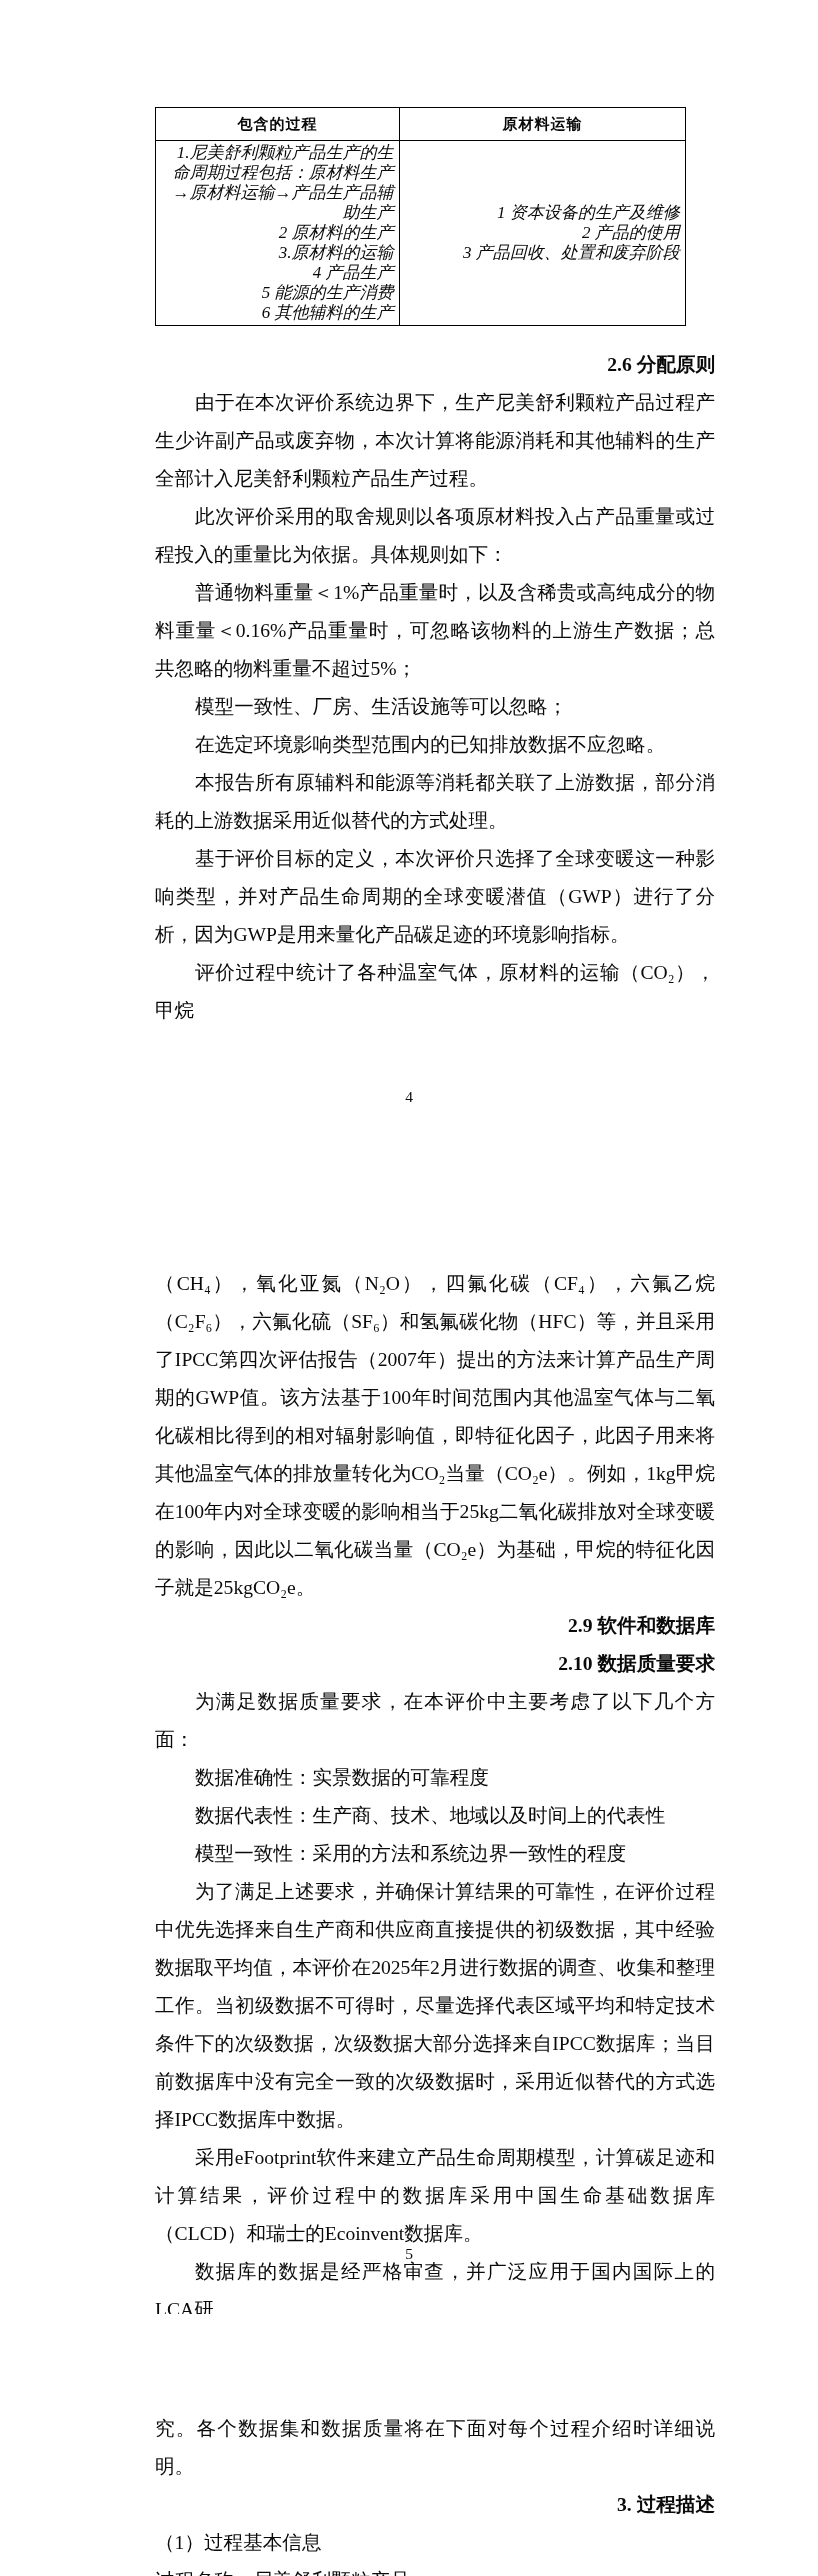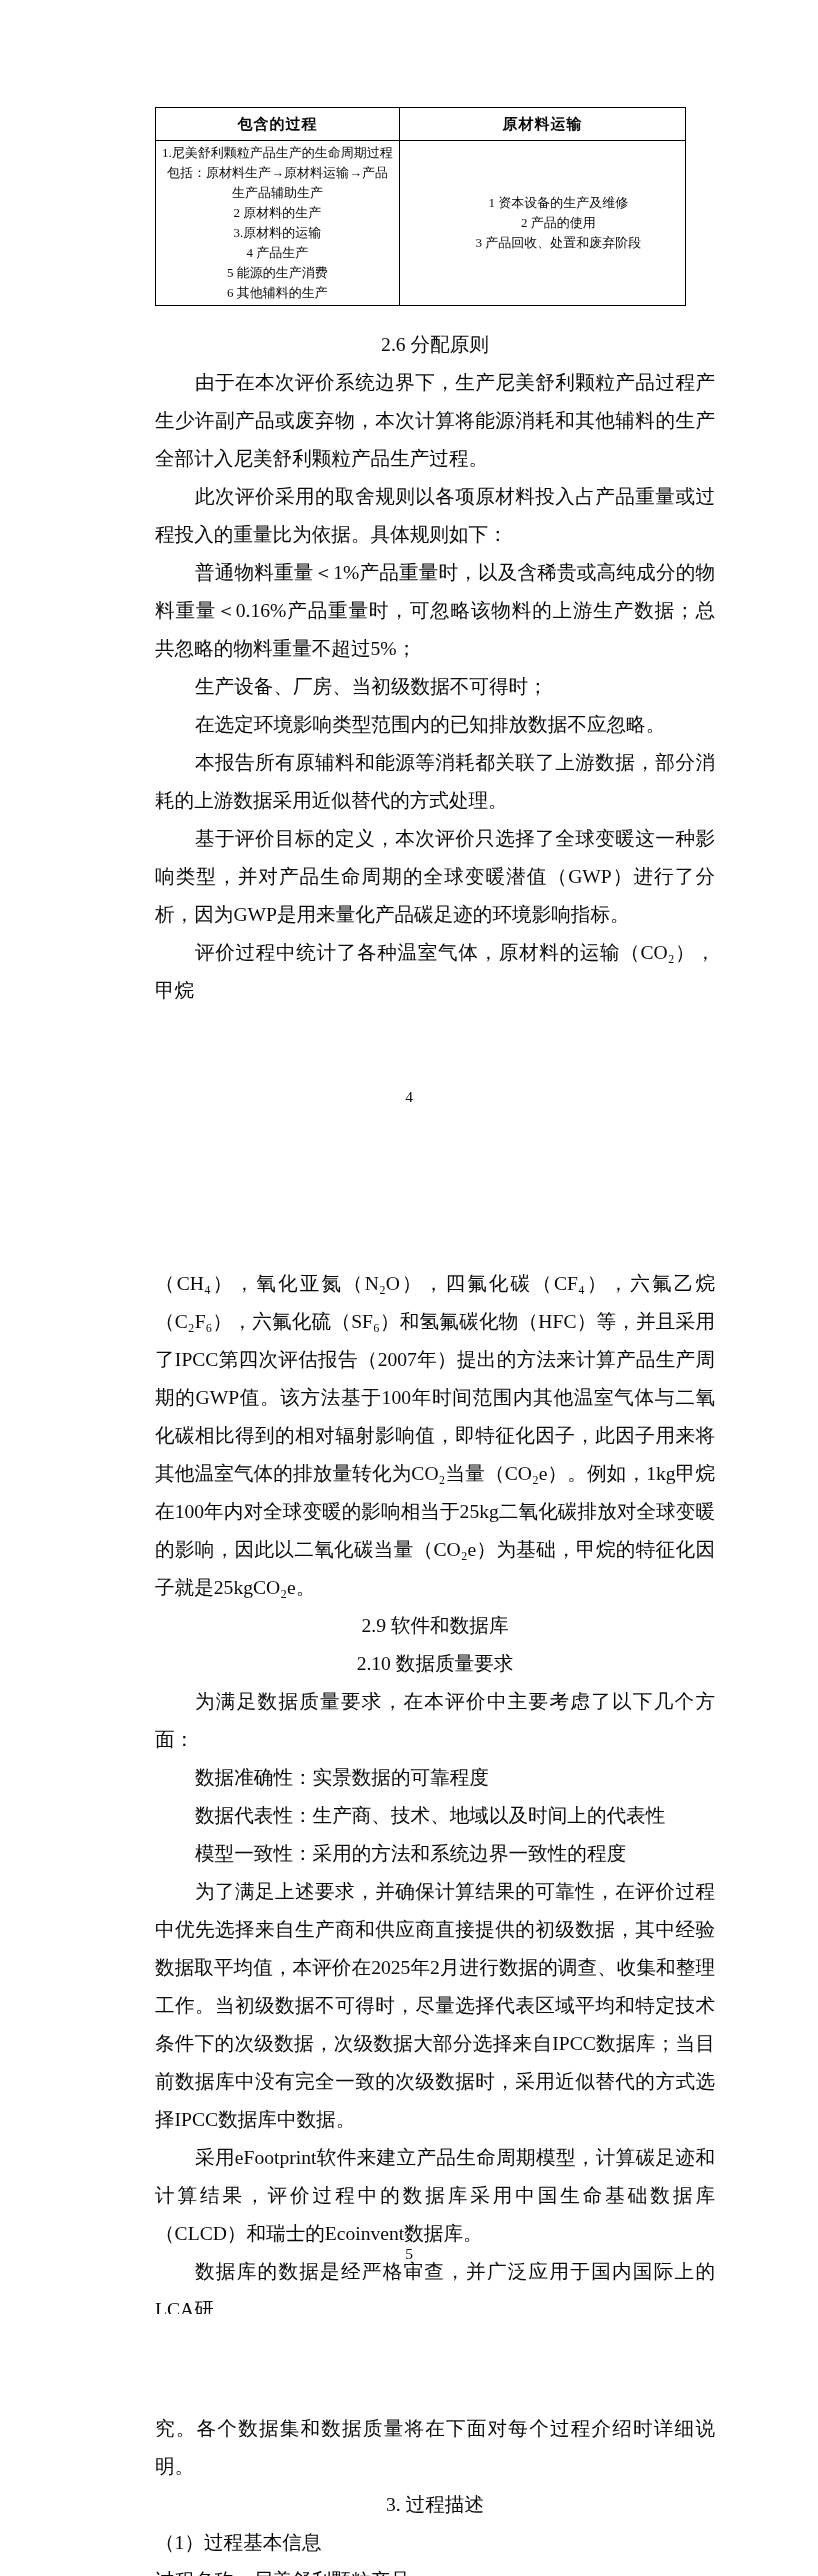--- a/index.html
+++ b/index.html
@@ -46,36 +46,37 @@
   .btable th, .btable td { border:1.5px solid #000; }
   .btable th {
     font-size:15px;
     font-weight:bold;
     height:30px;
     text-align:center;
     letter-spacing:1px;
     line-height:17.5px;
   }
   .btable td {
-    font-size:13px;
+    font-size:17px;
     line-height:20px;
     padding:2.1px 5.2px;
     vertical-align:top;
-    text-align:center;
+    text-align:right;
+    font-style:italic;
   }
   .btable td.excl {
     vertical-align:middle;
     padding-left:37px;
   }
   .cline { margin:0; }
 
   .blocks { margin-top:19.6px; }
   .p2 .blocks, .p3 .blocks { margin-top:0; }
   .blk { margin:0; }
-  .blk-h { font-weight:normal; text-align:center; }
+  .blk-h { font-weight:bold; text-align:right; }
   .blk-p { text-indent:40px; }
   .blk-cont { text-indent:0; }
   .blk-info { text-indent:0; text-align:left; }
 
   .pageno {
     position:absolute;
     bottom:49px;
     left:0;
     right:0;
     text-align:center;
@@ -120,21 +121,21 @@
         </tr>
       </tbody>
     </table>
 
     <div class="blocks">
 
     <div class="blk blk-h">2.6 分配原则</div>
         <div class="blk blk-p">由于在本次评价系统边界下，生产尼美舒利颗粒产品过程产生少许副产品或废弃物，本次计算将能源消耗和其他辅料的生产全部计入尼美舒利颗粒产品生产过程。</div>
         <div class="blk blk-p">此次评价采用的取舍规则以各项原材料投入占产品重量或过程投入的重量比为依据。具体规则如下：</div>
         <div class="blk blk-p">普通物料重量＜1%产品重量时，以及含稀贵或高纯成分的物料重量＜0.16%产品重量时，可忽略该物料的上游生产数据；总共忽略的物料重量不超过5%；</div>
-        <div class="blk blk-p">生产设备、厂房、当初级数据不可得时；</div>
+        <div class="blk blk-p">模型一致性、厂房、生活设施等可以忽略；</div>
         <div class="blk blk-p">在选定环境影响类型范围内的已知排放数据不应忽略。</div>
         <div class="blk blk-p">本报告所有原辅料和能源等消耗都关联了上游数据，部分消耗的上游数据采用近似替代的方式处理。</div>
         <div class="blk blk-p">基于评价目标的定义，本次评价只选择了全球变暖这一种影响类型，并对产品生命周期的全球变暖潜值（GWP）进行了分析，因为GWP是用来量化产品碳足迹的环境影响指标。</div>
         <div class="blk blk-p">评价过程中统计了各种温室气体，原材料的运输（CO₂），甲烷</div>
       </div>
   </div>
   <div class="pageno">4</div>
 </div>
 
 <div class="page p2">

